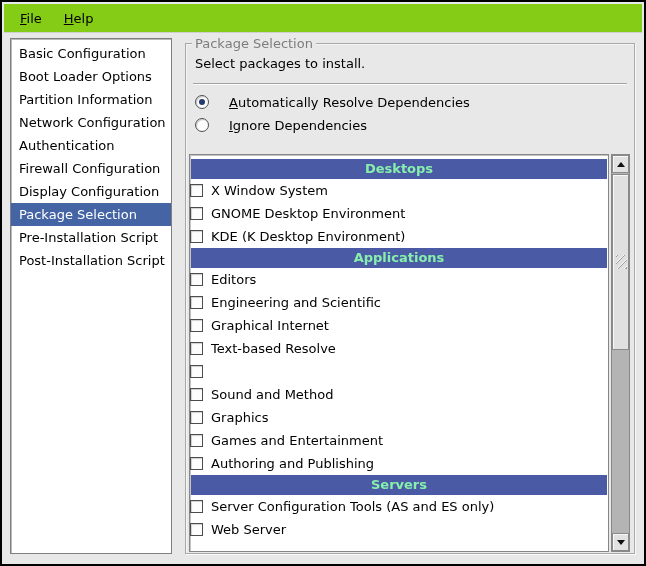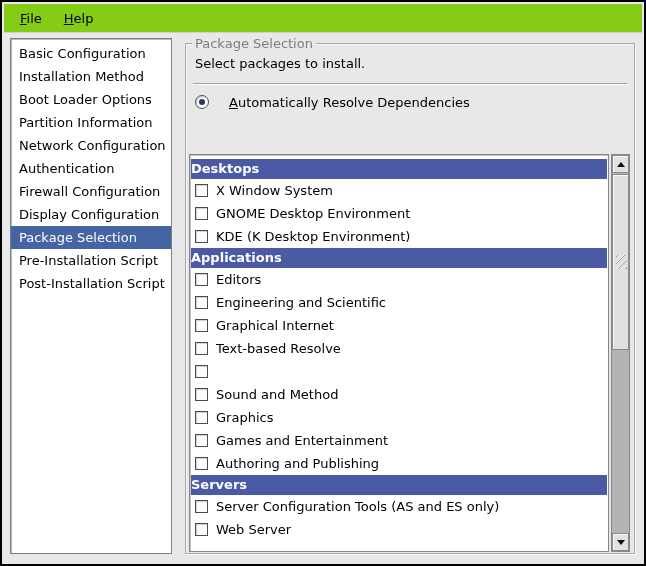--- a/index.html
+++ b/index.html
@@ -74,25 +74,25 @@
     display: flex;
   }
   .listframe {
     flex: 1; background: #fff;
     border: 1px solid #868686;
     box-shadow: inset 1px 1px 0 #c4c4c4;
     overflow: hidden; padding-top: 4px;
   }
   .pkg-header {
     height: 20px; margin: 0 1px; background: #4a5aa4;
-    color: #ffffff; font-weight: bold; line-height: 20px;
+    color: #86efac; font-weight: bold; text-align: center; line-height: 20px;
   }
   .pkg-row {
     height: 23px; display: flex; align-items: center;
-    padding-left: 5px; gap: 8px; cursor: default;
+    gap: 8px; cursor: default;
   }
   .checkbox {
     width: 13px; height: 13px; background: #fdfdfd;
     border: 1px solid #4c4c4c; box-shadow: inset 1px 1px 1px #cfcfcf;
     flex: 0 0 auto;
   }
 
   
   .vscrollbar {
     width: 19px; margin-left: 2px;
@@ -129,21 +129,20 @@
 
 <div class="window">
 
   <div class="menubar">
     <div class="menu-item"><span class="accel">F</span><span>ile</span></div>
     <div class="menu-item"><span class="accel">H</span><span>elp</span></div>
   </div>
 
   <div class="sidebar">
     <div class="side-row">Basic Configuration</div>
-    <div class="side-row">Installation Method</div>
     <div class="side-row">Boot Loader Options</div>
     <div class="side-row">Partition Information</div>
     <div class="side-row">Network Configuration</div>
     <div class="side-row">Authentication</div>
     <div class="side-row">Firewall Configuration</div>
     <div class="side-row">Display Configuration</div>
     <div class="side-row selected">Package Selection</div>
     <div class="side-row">Pre-Installation Script</div>
     <div class="side-row">Post-Installation Script</div>
   </div>
@@ -151,20 +150,24 @@
   <div class="groupframe">
     <div class="group-title">Package Selection</div>
     <div class="instruction">Select packages to install.</div>
     <div class="hsep"></div>
 
     <div class="radio-row" style="top: 48px;">
       <span class="radio on">
           <span class="dot"></span>
         </span>
       <span><span class="accel">A</span><span>utomatically Resolve Dependencies</span></span>
+    </div>
+    <div class="radio-row" style="top: 71px;">
+      <span class="radio"></span>
+      <span><span class="accel">I</span><span>gnore Dependencies</span></span>
     </div>
 
     <div class="scrolledwindow">
       <div class="listframe">
 
         <div class="pkg-header">Desktops</div>
         <div class="pkg-row">
           <span class="checkbox"></span>
           <span>X Window System</span>
         </div>

